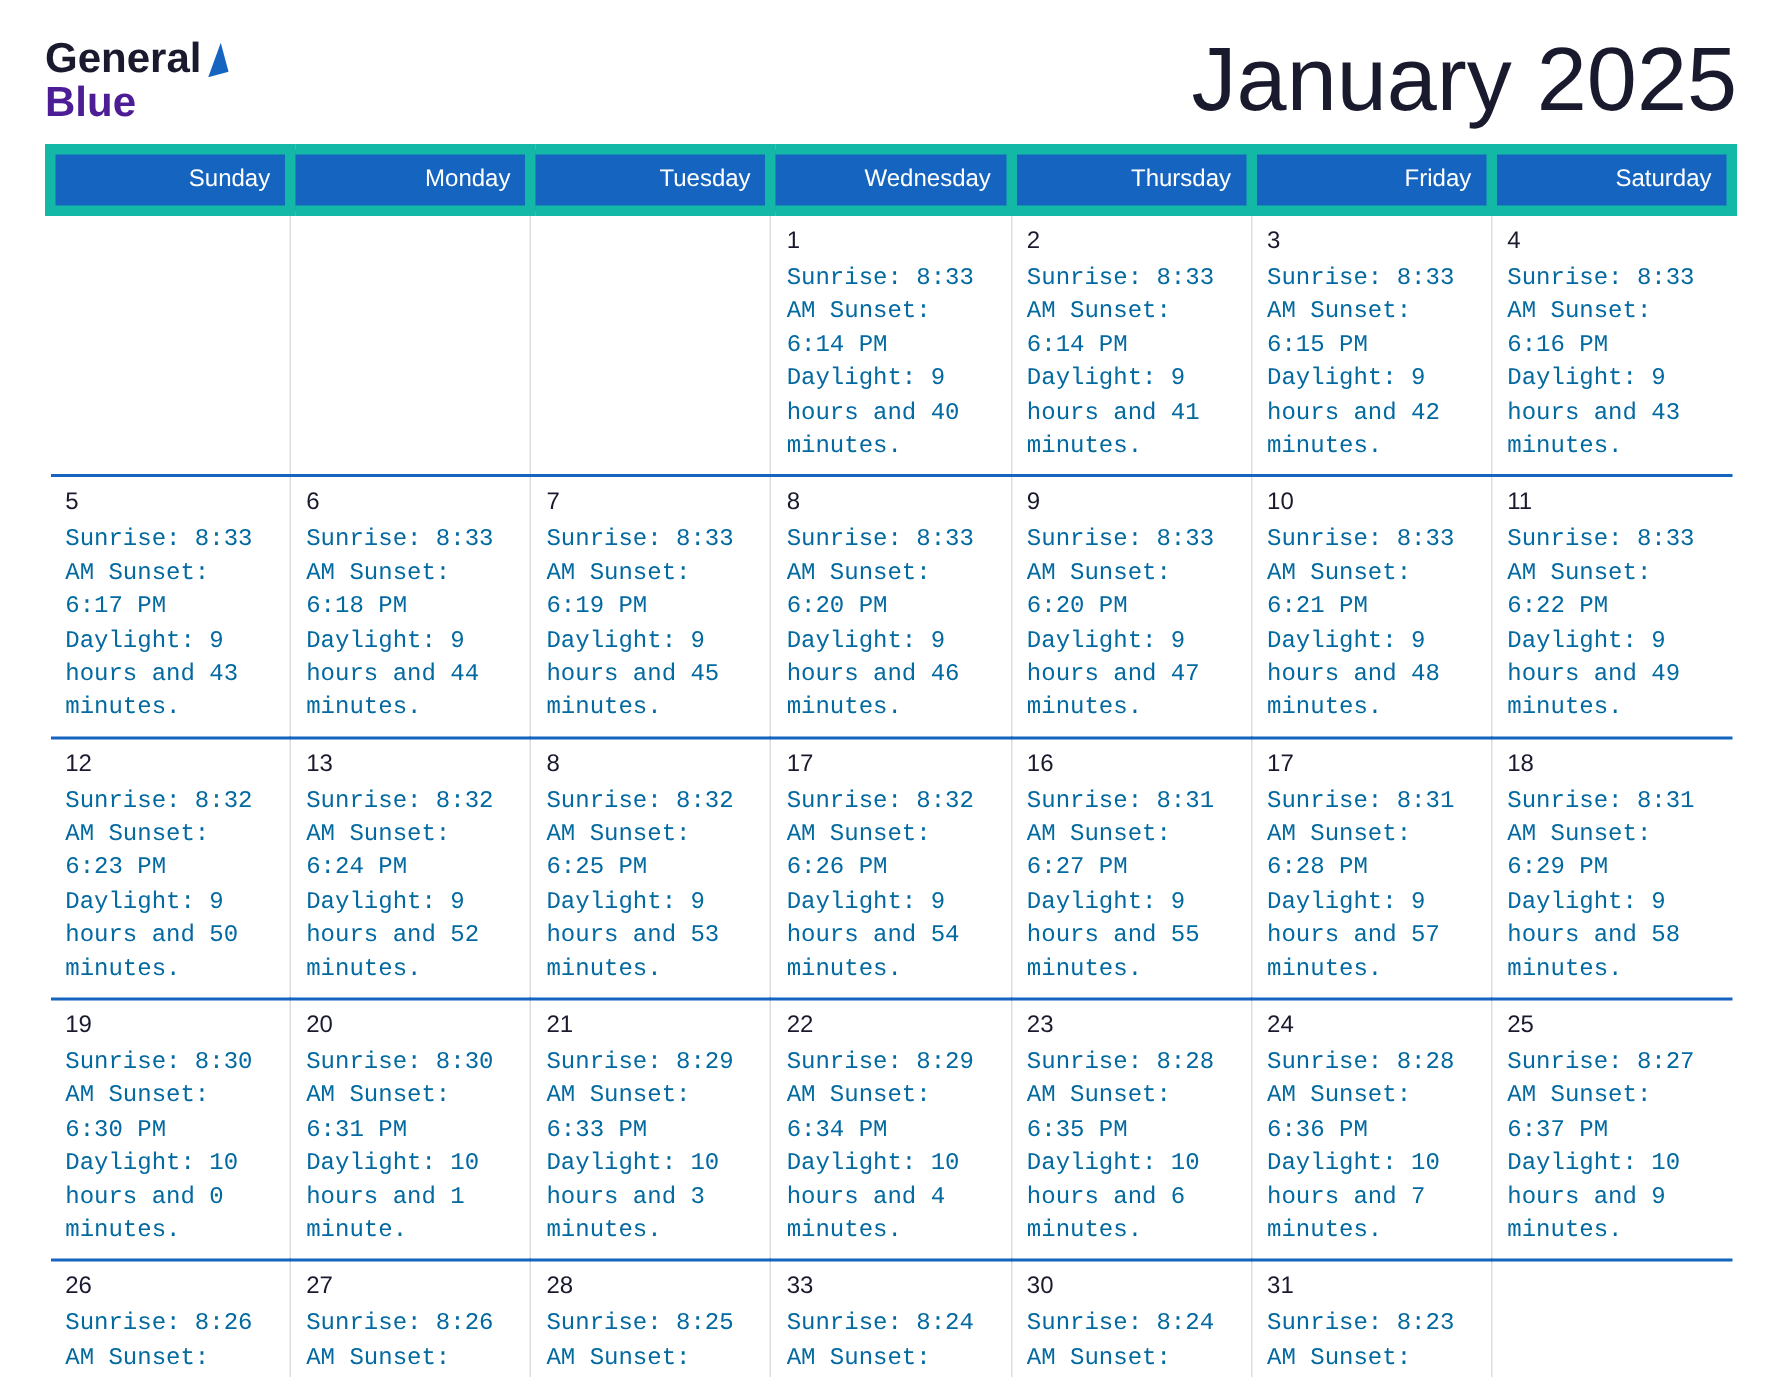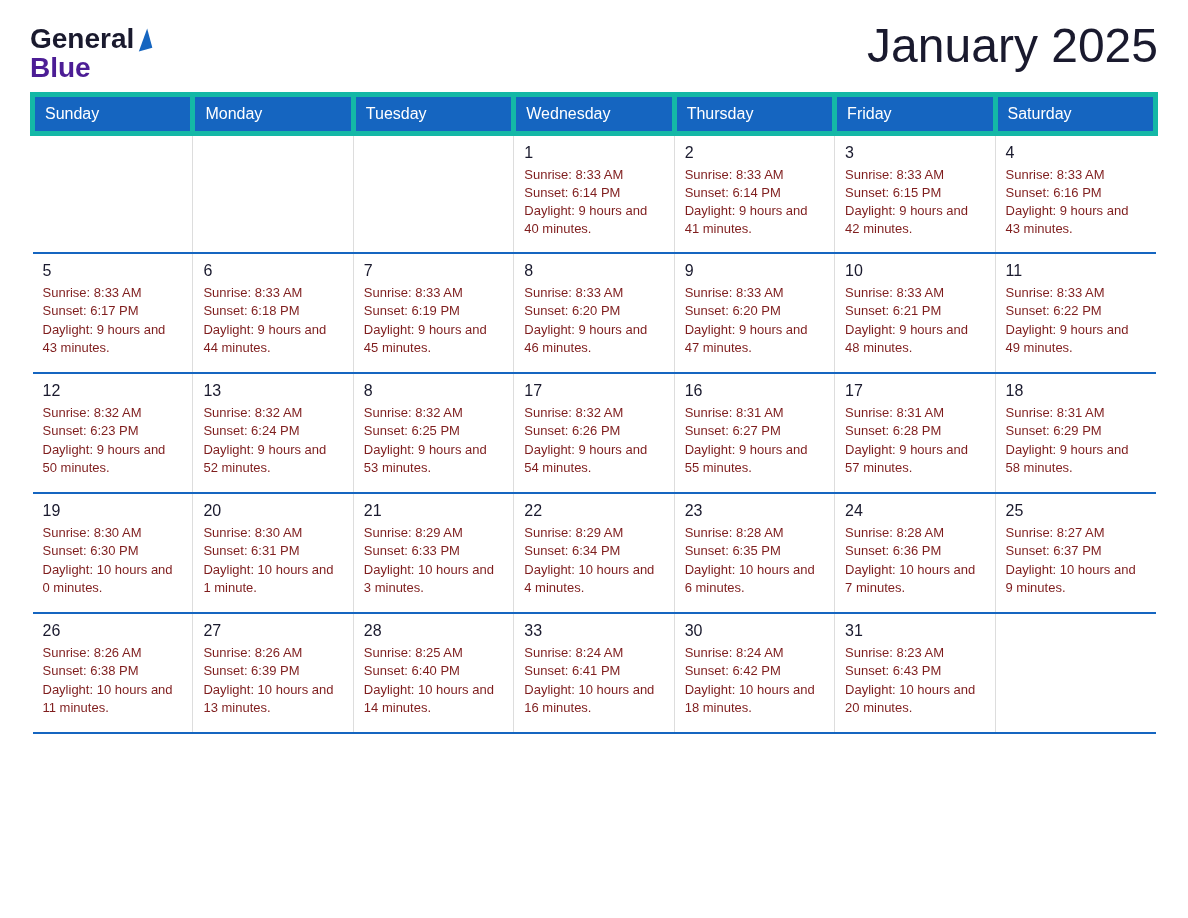--- a/index.html
+++ b/index.html
@@ -42,21 +42,21 @@
       margin-left: 2px;
       vertical-align: middle;
       transform: rotate(-15deg);
       position: relative;
       top: -4px;
     }
     .title-area {
       text-align: right;
     }
     .month-title {
-      font-size: 48px;
+      font-size: 60px;
       font-weight: normal;
       color: #1a1a2e;
       line-height: 1.1;
     }
     .location {
       font-size: 20px;
       color: #555;
       margin-top: 4px;
     }
     .calendar {
@@ -65,22 +65,22 @@
       margin-top: 10px;
     }
     .calendar thead tr {
       background-color: #1565c0;
     }
     .calendar thead th {
       color: #fff;
       font-size: 16px;
       font-weight: normal;
       padding: 8px 10px;
-      text-align: left;
-      border: 5px solid #14b8a6;
+      text-align: right;
+      border: 7px solid #14b8a6;
     }
     .calendar tbody tr {
       border-bottom: 2px solid #1565c0;
     }
     .calendar tbody td {
       vertical-align: top;
       padding: 8px 10px;
       border-right: 1px solid #ddd;
       width: 14.28%;
       min-height: 100px;
@@ -89,23 +89,24 @@
     .calendar tbody td:last-child {
       border-right: none;
     }
     .day-number {
       font-size: 16px;
       color: #1a1a2e;
       margin-bottom: 4px;
       display: block;
     }
     .day-info {
-      font-size: 13px;
-      color: #7f1d1d;
+      font-size: 16px;
+      color: #0369a1;
       line-height: 1.4;
+      font-family: Liberation Mono, monospace;
     }
     .empty-cell {
       background: #fff;
     }
   </style>
 </head>
 <body>
 
 <div class="header">
   <div class="logo">

